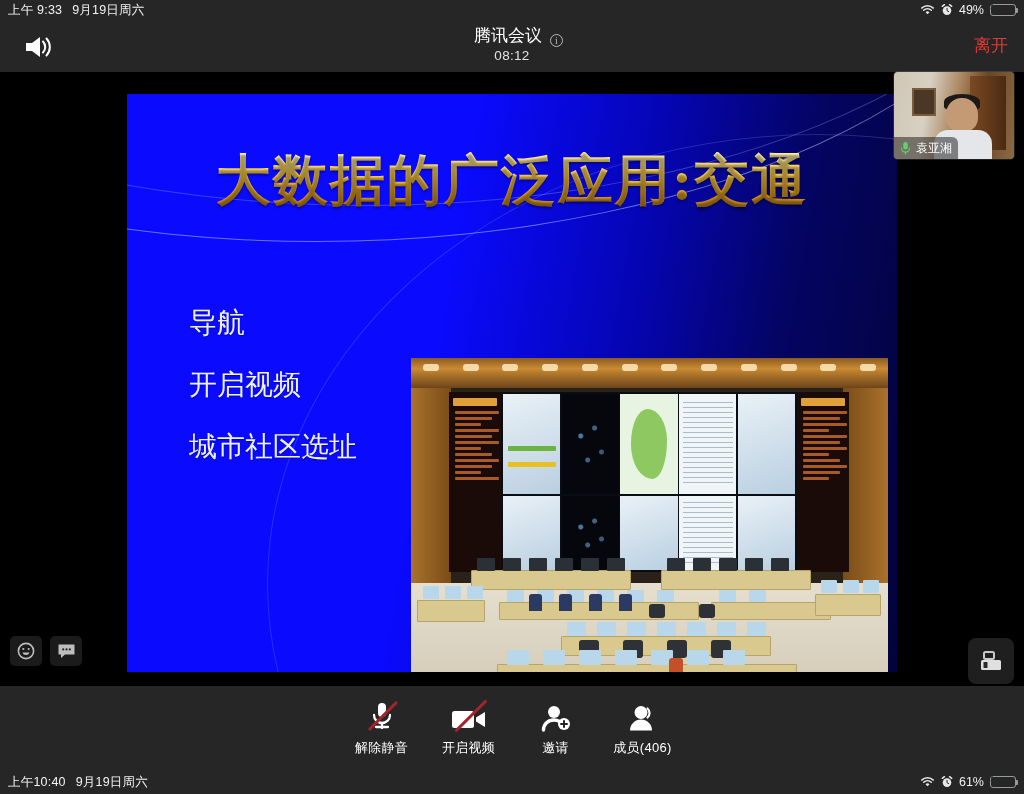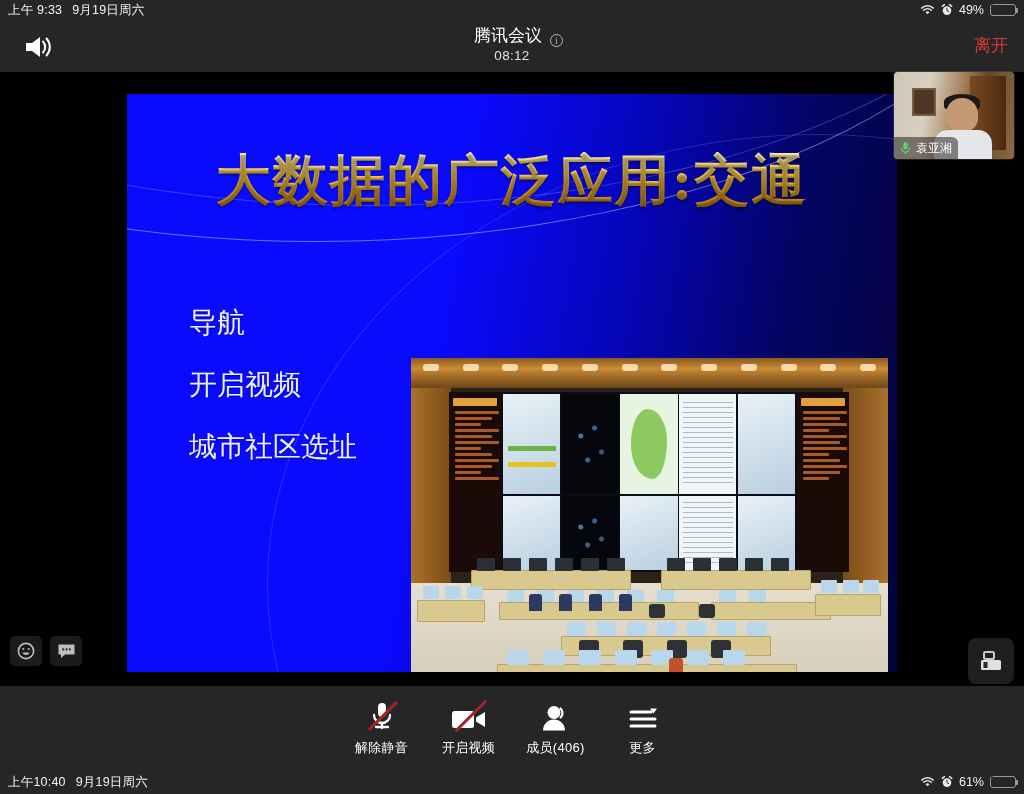--- a/index.html
+++ b/index.html
@@ -456,42 +456,44 @@
         <svg width="38" height="26" viewBox="0 0 38 26">
           <rect x="2" y="5" width="22" height="17" rx="2.5" fill="#fff"></rect>
           <path d="M26 11.5 35 6v15l-9-5.5z" fill="#fff"></path>
         </svg>
         <span class="slash" style="left:-1px; width:44px;"></span>
       </div>
       <div class="lb">开启视频</div>
     </div>
 
 
+    <div class="tool">
+      <div class="ic">
+        <svg width="32" height="28" viewBox="0 0 32 28">
+          <circle cx="14" cy="8" r="6" fill="#fff"></circle>
+          <path d="M3.5 26c0-6 4.7-10 10.5-10 2.1 0 4 .5 5.6 1.4" stroke="#fff" stroke-width="3.4" fill="none" stroke-linecap="round"></path>
+          <circle cx="24" cy="20" r="6" fill="#fff"></circle>
+          <path d="M24 17v6M21 20h6" stroke="#262626" stroke-width="2" stroke-linecap="round"></path>
+        </svg>
+      </div>
+      <div class="lb">邀请</div>
+    </div>
 
     <div class="tool">
       <div class="ic">
         <svg width="32" height="28" viewBox="0 0 32 28">
           <circle cx="14" cy="8.5" r="6.5" fill="#fff"></circle>
           <path d="M3 26.5c0-6.3 5-11 11-11s11 4.7 11 11z" fill="#fff"></path>
           <path d="M20.5 4.5a6 6 0 0 1 0 9" stroke="#fff" stroke-width="2.2" fill="none" stroke-linecap="round"></path>
         </svg>
       </div>
       <div class="lb">成员(406)</div>
     </div>
 
 
-    <div class="tool">
-      <div class="ic">
-        <svg width="32" height="26" viewBox="0 0 32 26">
-          <path d="M4 6h20M4 13h24M4 20h24" stroke="#fff" stroke-width="3" stroke-linecap="round"></path>
-          <path d="M23 2.5h7l-3.5 5z" fill="#fff"></path>
-        </svg>
-      </div>
-      <div class="lb">更多</div>
-    </div>
   </div>
 
   <div class="ios-bar bottom">
     <div class="ios-left">
       <span>上午10:40</span>
       <span>9月19日周六</span>
     </div>
     <div class="ios-right">
       <span class="wifi-ic">
         <svg width="15" height="12" viewBox="0 0 16 12">

